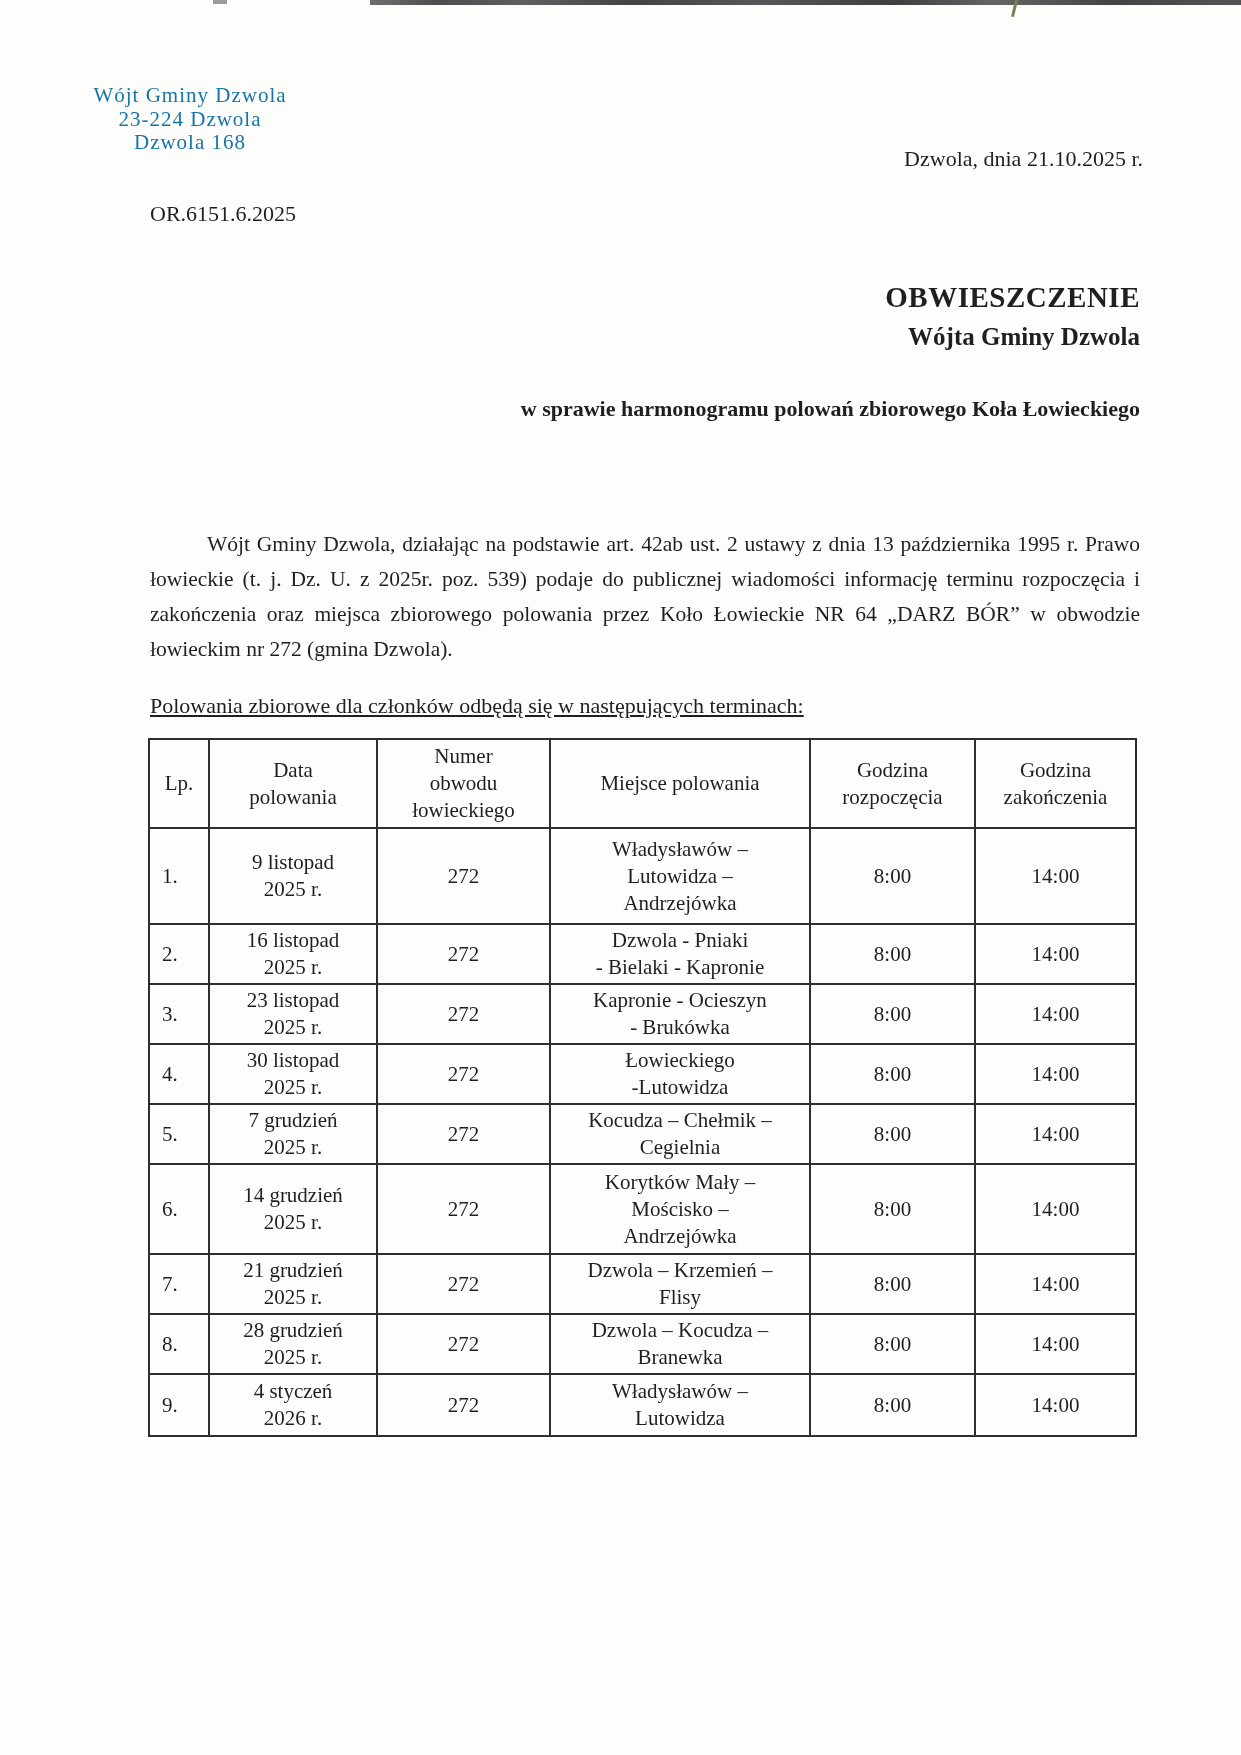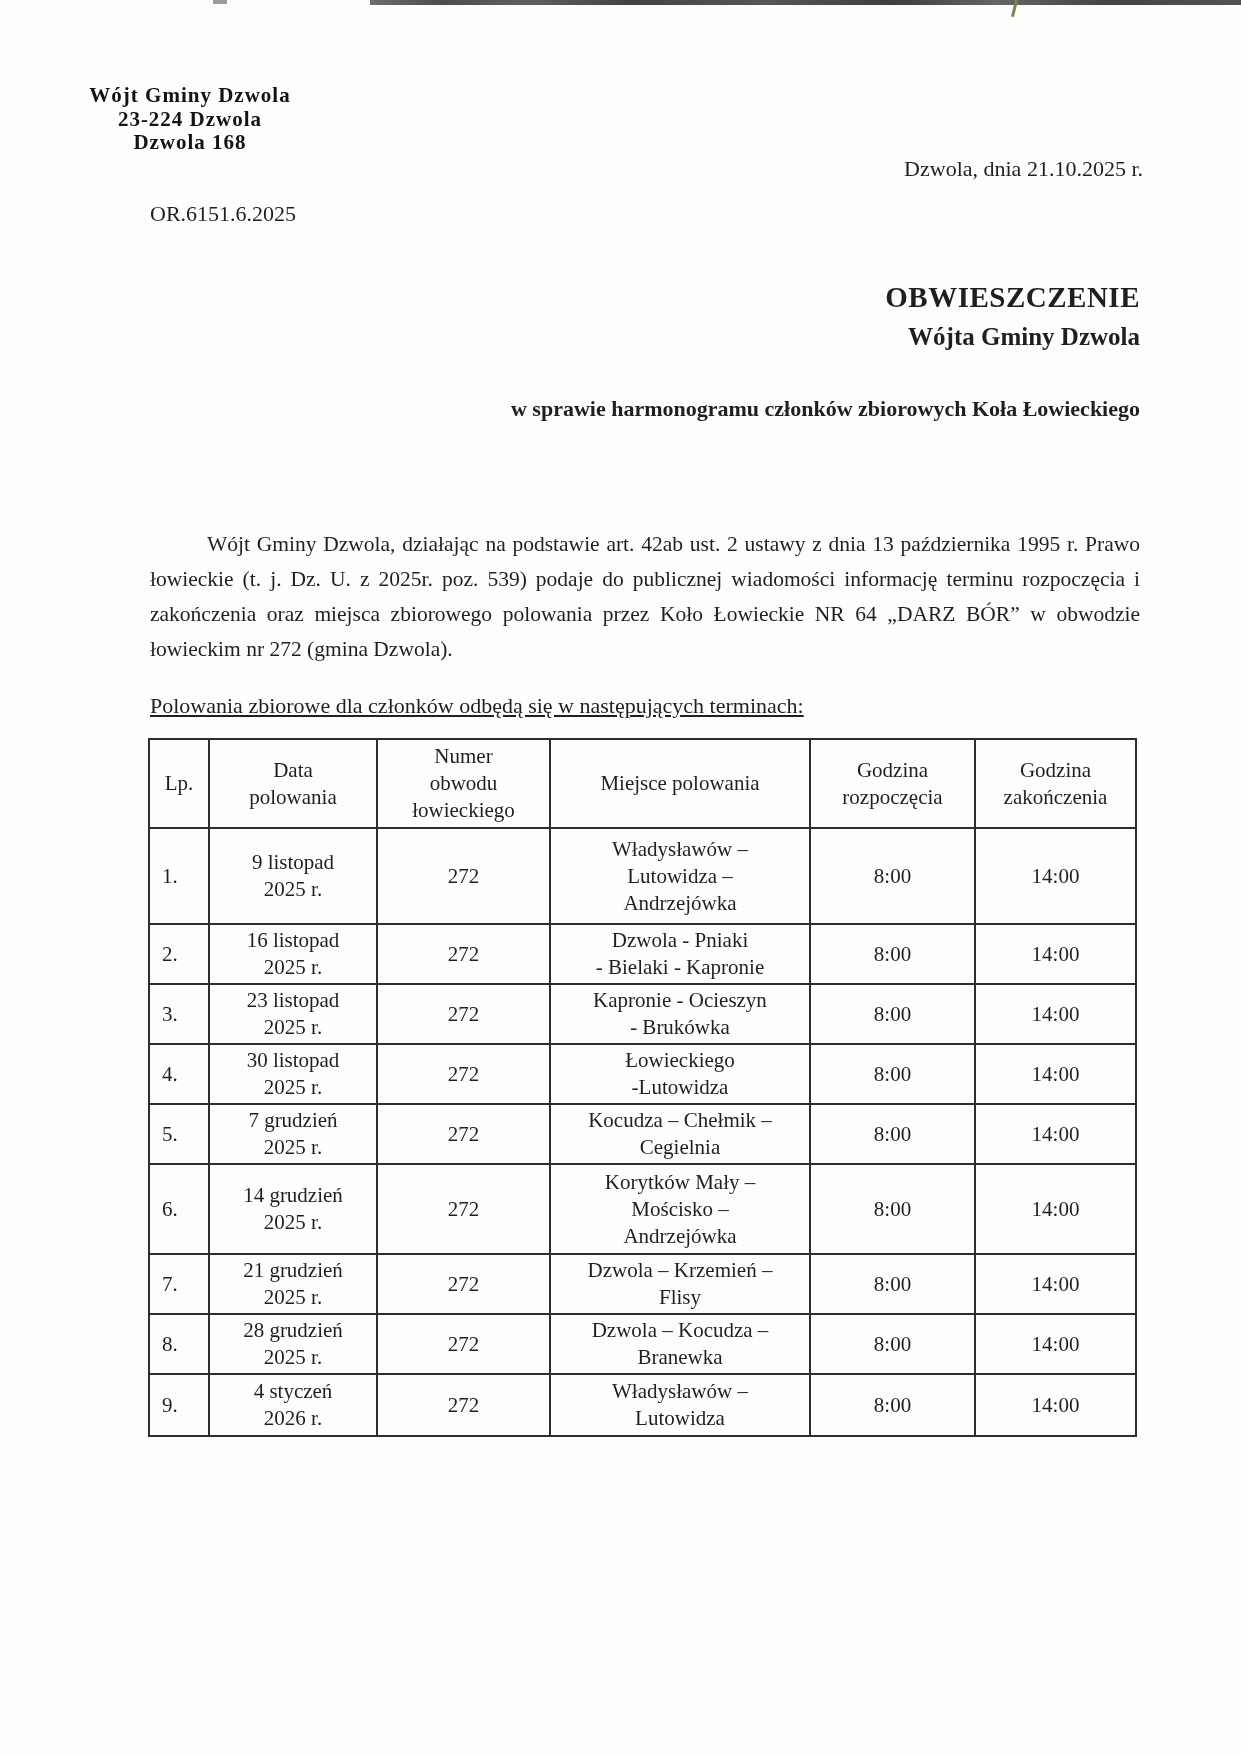--- a/index.html
+++ b/index.html
@@ -48,21 +48,21 @@
     width: 220px;
     text-align: center;
     font-size: 21px;
     line-height: 23.5px;
     letter-spacing: 1px;
     opacity: .92;
   }
 
   .date-line {
     position: absolute;
-    top: 156px; right: 98px;
+    top: 146px; right: 98px;
     font-size: 22px;
   }
 
   .ref-number {
     position: absolute;
     top: 201px; left: 150px;
     font-size: 22px;
   }
 
   .center-block {
@@ -132,33 +132,33 @@
 </style>
 </head>
 <body>
 
 <div class="page">
 
   <div class="scan-strip"></div>
   <div class="scan-speck"></div>
   <div class="scan-slash"></div>
 
-  <div class="stamp" style="color: #000000; font-weight: bold;">
+  <div class="stamp" style="color: #0369a1;">
     <div>Wójt Gminy Dzwola</div>
     <div>23-224 Dzwola</div>
     <div>Dzwola 168</div>
   </div>
 
   <div class="date-line">Dzwola, dnia 21.10.2025 r.</div>
 
   <div class="ref-number">OR.6151.6.2025</div>
 
   <div class="center-block doc-title">OBWIESZCZENIE</div>
   <div class="center-block doc-subtitle">Wójta Gminy Dzwola</div>
-  <div class="center-block subject-l1">w sprawie harmonogramu członków zbiorowych Koła Łowieckiego</div>
+  <div class="center-block subject-l1">w sprawie harmonogramu polowań zbiorowego Koła Łowieckiego</div>
 
   <p class="body-par">Wójt Gminy Dzwola, działając na podstawie art. 42ab ust. 2 ustawy z dnia 13 października 1995 r. Prawo łowieckie (t. j. Dz. U. z 2025r. poz. 539) podaje do publicznej wiadomości informację terminu rozpoczęcia i zakończenia oraz miejsca zbiorowego polowania przez Koło Łowieckie NR 64 „DARZ BÓR” w obwodzie łowieckim nr 272 (gmina Dzwola).</p>
 
   <div class="table-intro">Polowania zbiorowe dla członków odbędą się w następujących terminach:</div>
 
   <table class="schedule">
     <colgroup>
       <col class="c-lp">
         <col class="c-date">
         <col class="c-num">

